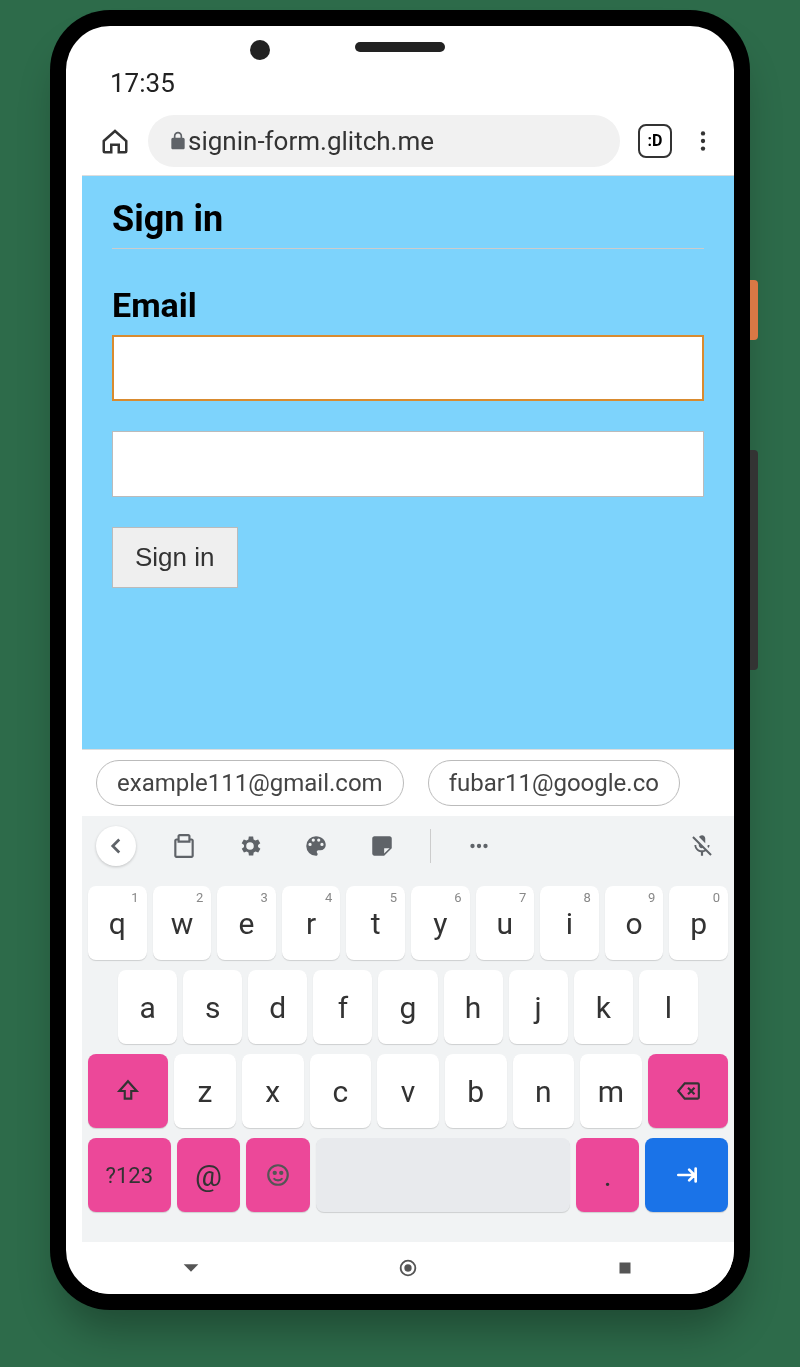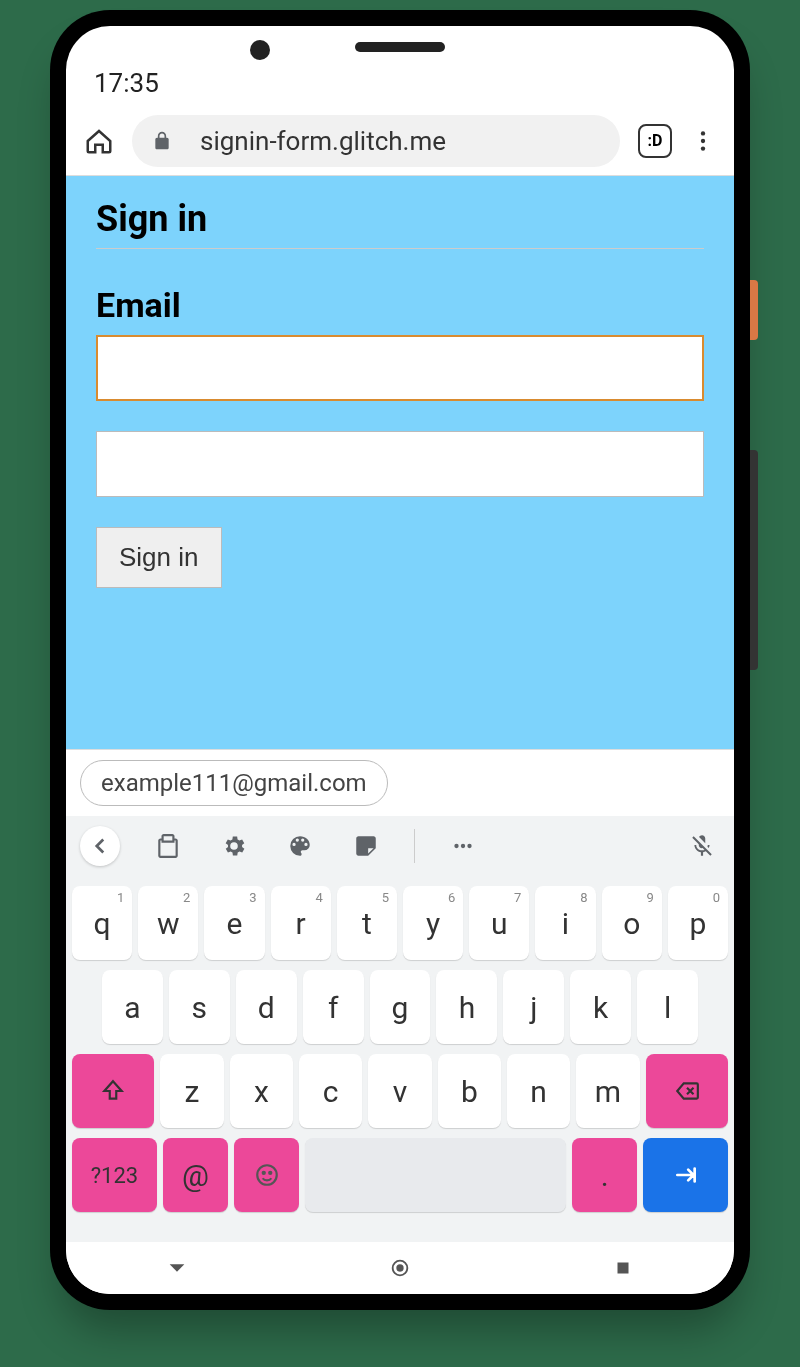--- a/index.html
+++ b/index.html
@@ -59,20 +59,21 @@
       border-radius:10px;
     }
     .screen {
       width: 100%;
       height: 100%;
       background: #fff;
       border-radius: 44px;
       overflow: hidden;
       display: flex;
       flex-direction: column;
+      padding-left: 16px;
     }
     .status-bar {
       height: 80px;
       display: flex;
       align-items: flex-end;
       justify-content: space-between;
       padding: 0 28px 8px 28px;
       font-size: 26px;
       font-weight: 400;
       color:#222;
@@ -89,21 +90,21 @@
       border-bottom: 1px solid #ddd;
     }
     .url-pill {
       flex: 1;
       background: #f1f1f1;
       border-radius: 35px;
       height: 52px;
       display: flex;
       align-items: center;
       padding: 0 20px;
-      gap: 28px;
+      gap: 0;
       font-size: 26px;
       color: #333;
     }
     .tab-badge{
       width:34px;height:34px;
       border:2.5px solid #333;
       border-radius:8px;
       display:flex;align-items:center;justify-content:center;
       font-size:16px;font-weight:700;
     }
@@ -268,20 +269,21 @@
       <label class="form-label">Email</label>
       <input class="text-input focused" type="text" style="">
 
       <input class="text-input" type="password" style="">
 
       <button class="signin-btn">Sign in</button>
     </div>
 
     <div class="suggestions">
       <div class="chip">example111@gmail.com</div>
+      <div class="chip">fubar11@google.co</div>
     </div>
 
     <div class="kb-toolbar">
       <div class="tb-btn tb-back">
           <svg viewBox="0 0 24 24">
             <path d="M15 6l-6 6 6 6" fill="none" stroke="#5f6368" stroke-width="2.5"></path>
           </svg>
         </div>
       <div class="tb-btn">
           <svg viewBox="0 0 24 24">

